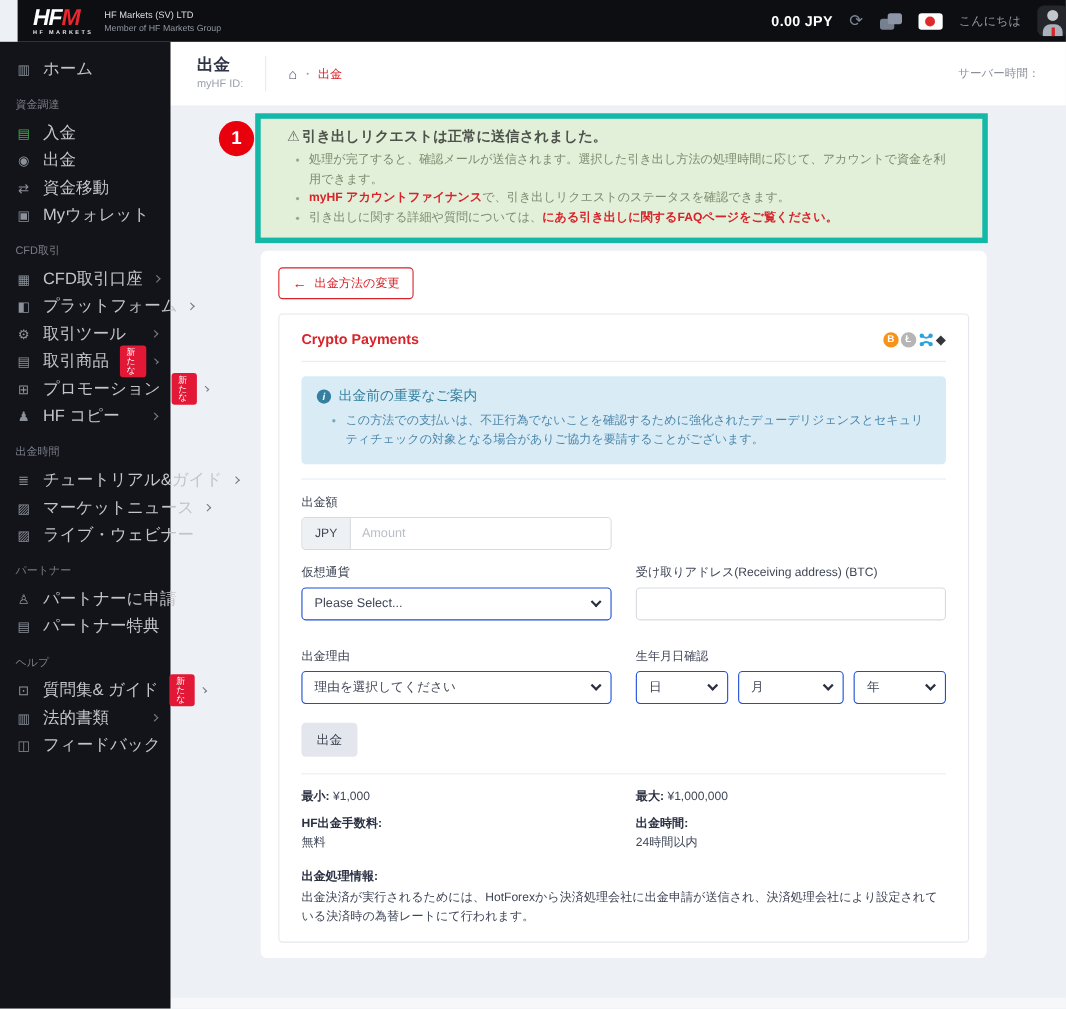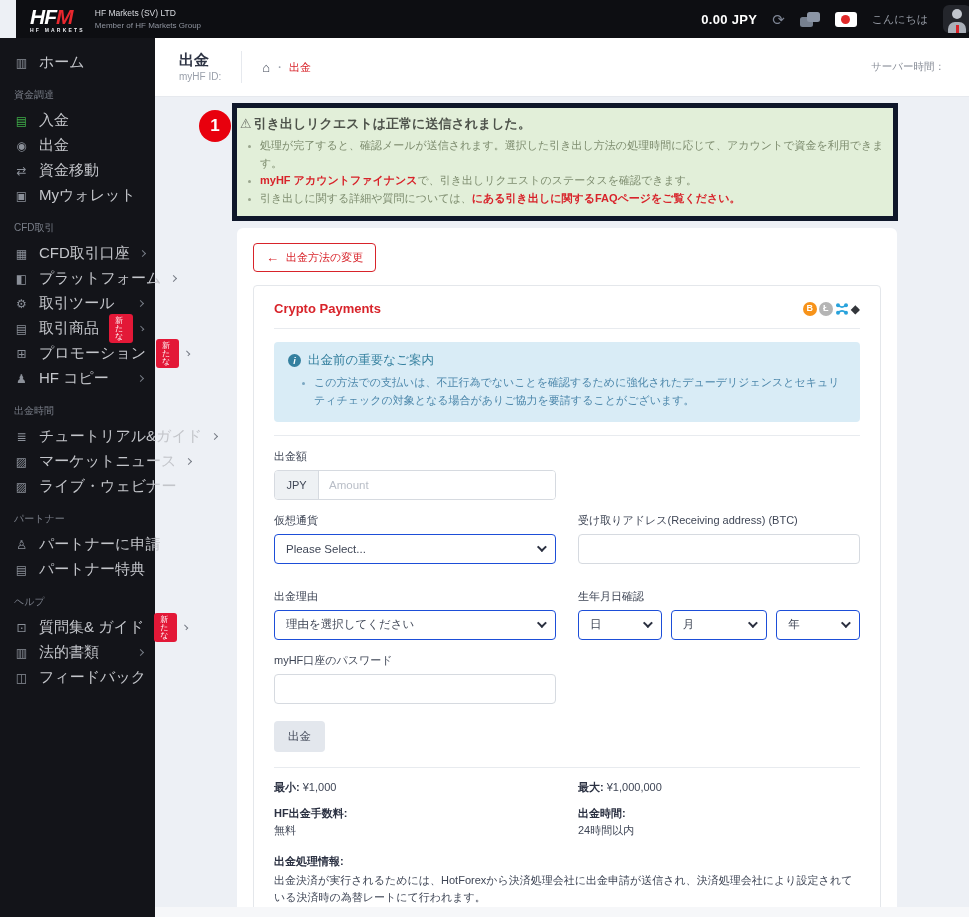--- a/index.html
+++ b/index.html
@@ -52,21 +52,21 @@
   .bc-sep { font-size:11px; color:#9aa0ab; }
   .bc-cur { font-size:11px; color:#d8232a; }
   .server-time { margin-left:auto; font-size:10.5px; color:#8a8f99; }
 
   .content { position:relative; width:814px; }
 
   
   .ann-circle { position:absolute; left:44px; top:7px; width:32px; height:32px; border-radius:50%;
                 background:#e8000d; color:#fff; font-size:17px; font-weight:700;
                 display:flex; align-items:center; justify-content:center; z-index:5; }
-  .alert { margin:6px 0 0 77px; width:666px; border:5px solid #0f172a; background:#e2efd9; padding:7px 3px 9px; }
+  .alert { margin:6px 0 0 77px; width:666px; border:5px solid #14b8a6; background:#e2efd9; padding:7px 24px 9px; }
   .alert-title { font-size:13px; font-weight:700; color:#4d524a; }
   .alert-title .warn { color:#6b6f66; margin-right:2px; font-weight:400; }
   .alert ul { margin:4px 0 0 20px; }
   .alert li { font-size:11px; color:#7d8c6e; line-height:1.6; }
   .alert li::marker { color:#9aa68e; font-size:9px; }
   .rlink { color:#d8232a; font-weight:700; cursor:pointer; }
 
   
   .panel { margin:7px 0 0 82px; width:660px; background:#fff; border-radius:6px; padding:15px 16px 14px; }
   .back-btn { display:inline-flex; align-items:center; gap:7px; border:1px solid #d8232a; color:#d8232a;
@@ -394,24 +394,20 @@
               <div class="selectbox">
                 <span>年</span>
                   <span class="sel-chev"></span>
               </div>
             </div>
           </div>
         </div>
 
         
         <div class="frow">
-          <div>
-            <div class="flabel">myHF口座のパスワード</div>
-            <input class="tinput" type="password" style="">
-          </div>
           <div></div>
         </div>
 
         <button class="submit-btn">出金</button>
         <div class="divider"></div>
 
         
         <div class="limits">
           <div class="lim-grid">
             <div class="lim-line"><b>最小:</b> <span>¥1,000</span></div>

